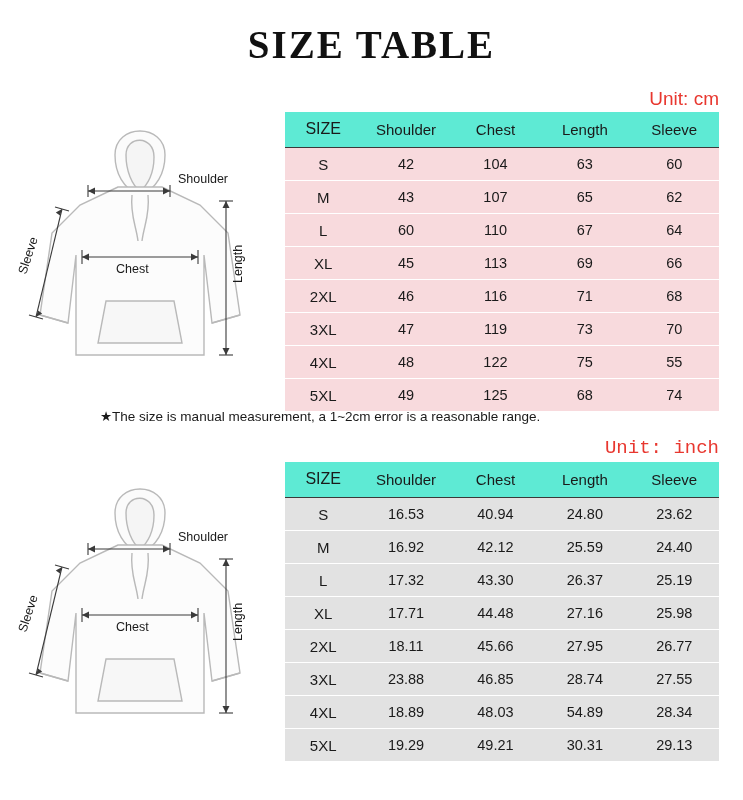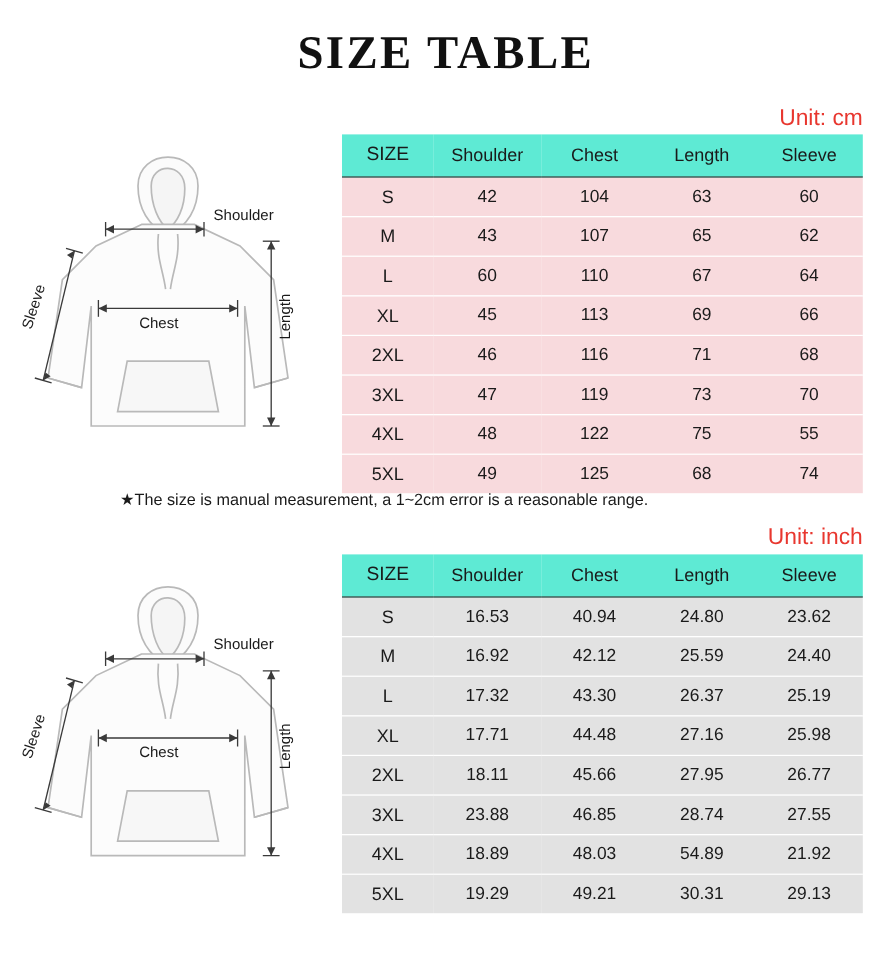--- a/index.html
+++ b/index.html
@@ -27,21 +27,21 @@
   }
 
   .unit-label {
     position: absolute;
     right: 24px;
     color: #e8372f;
     font-size: 19px;
     font-family: "Liberation Sans", sans-serif;
   }
   .unit-cm { top: 88px; }
-  .unit-inch { top: 437px; }
+  .unit-inch { top: 437px; font-family: Liberation Mono, monospace; }
 
   
   table.size-table {
     border-collapse: collapse;
     position: absolute;
     font-size: 14.5px;
   }
   table.size-table td, table.size-table th {
     text-align: center;
     vertical-align: middle;
@@ -352,21 +352,21 @@
       <td>23.88</td>
       <td>46.85</td>
       <td>28.74</td>
       <td>27.55</td>
     </tr>
     <tr>
       <td class="sizecol">4XL</td>
       <td>18.89</td>
       <td>48.03</td>
       <td>54.89</td>
-      <td>21.92</td>
+      <td>28.34</td>
     </tr>
     <tr>
       <td class="sizecol">5XL</td>
       <td>19.29</td>
       <td>49.21</td>
       <td>30.31</td>
       <td>29.13</td>
     </tr>
   </tbody>
 </table>

